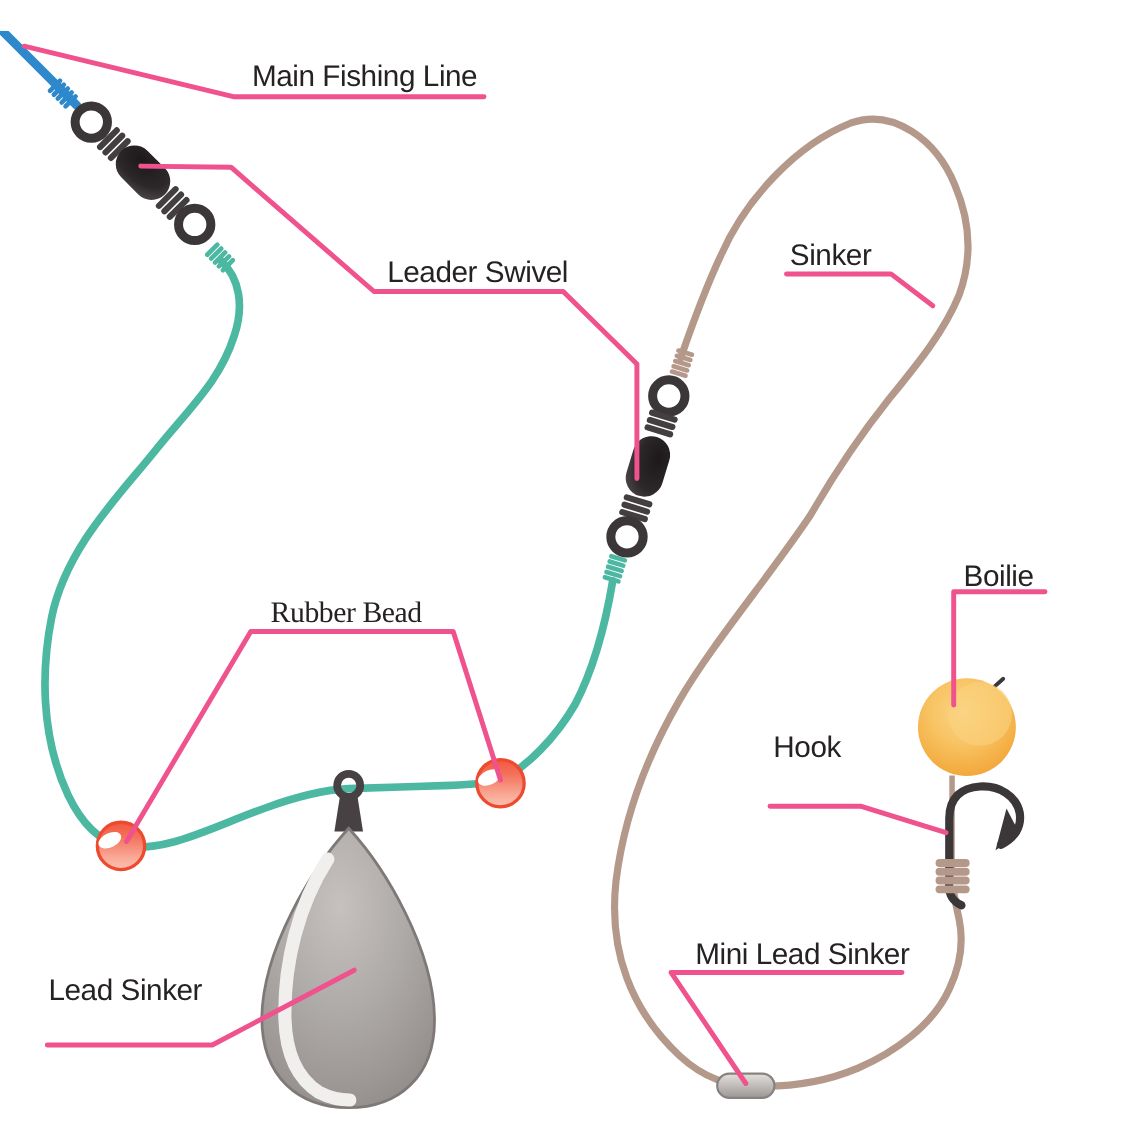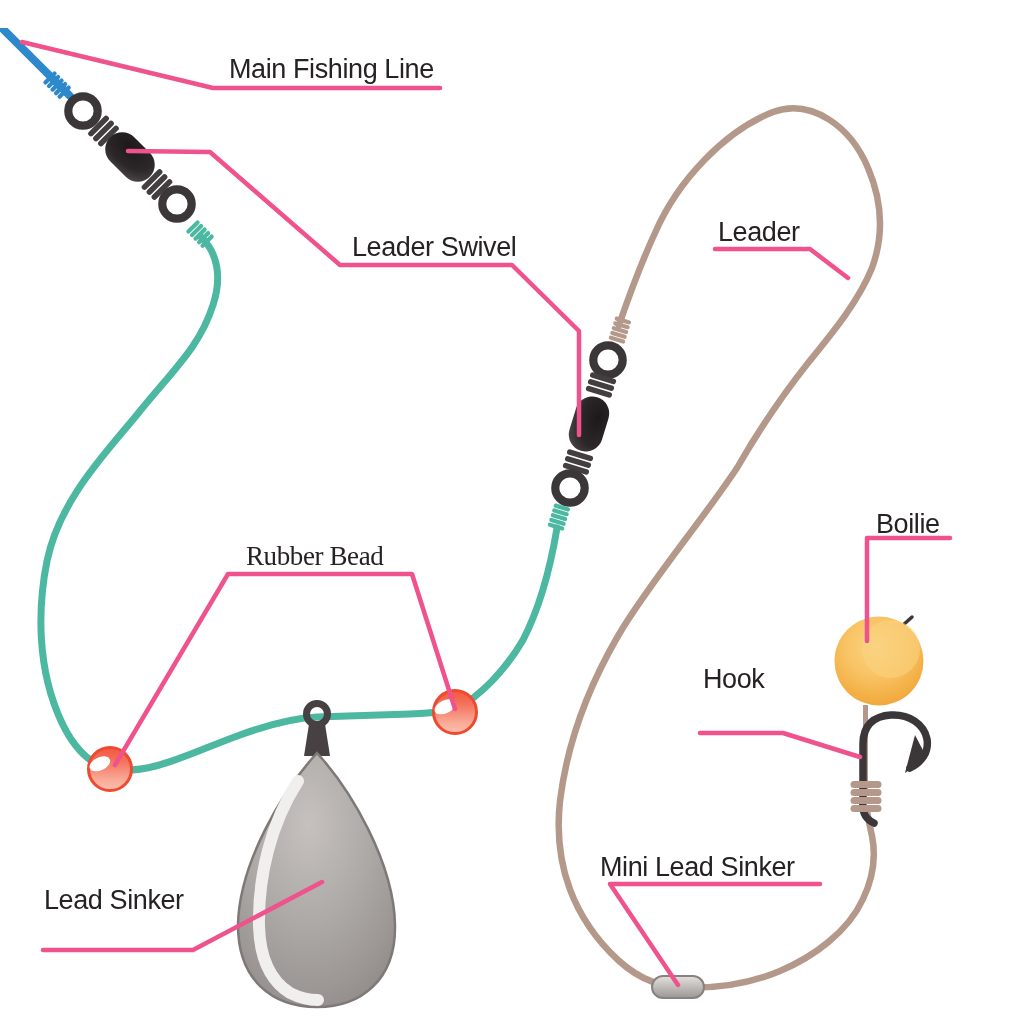--- a/index.html
+++ b/index.html
@@ -179,22 +179,22 @@
   <polyline class="callout" points="715,221 810,221 848,250"></polyline>
   <polyline class="callout" points="115,737 228,546 412,546 455,681"></polyline>
   <polyline class="callout" points="950,510 867,510 867,613"></polyline>
   <polyline class="callout" points="700,705 783,705 860,729"></polyline>
   <polyline class="callout" points="820,856 610,856 678,957"></polyline>
   <polyline class="callout" points="43,922 193,922 322,854"></polyline>
 </svg>
 
 <div class="lbl" style="left:229px;top:26px;">Main Fishing Line</div>
 <div class="lbl" style="left:352px;top:204px;">Leader Swivel</div>
-<div class="lbl" style="left:718px;top:189px;">Leader</div>
+<div class="lbl" style="left:718px;top:189px;">Sinker</div>
 <div class="lbl" style="left:246px;top:513px;font-family:Liberation Serif, serif;">Rubber Bead</div>
 <div class="lbl" style="left:876px;top:481px;">Boilie</div>
 <div class="lbl" style="left:703px;top:636px;">Hook</div>
-<div class="lbl" style="left:600px;top:824px;">Mini Lead Sinker</div>
+<div class="lbl" style="left:632px;top:824px;">Mini Lead Sinker</div>
 <div class="lbl" style="left:44px;top:857px;">
   <div>Lead Sinker</div>
 </div>
 
 </div>
 
 </body></html>

